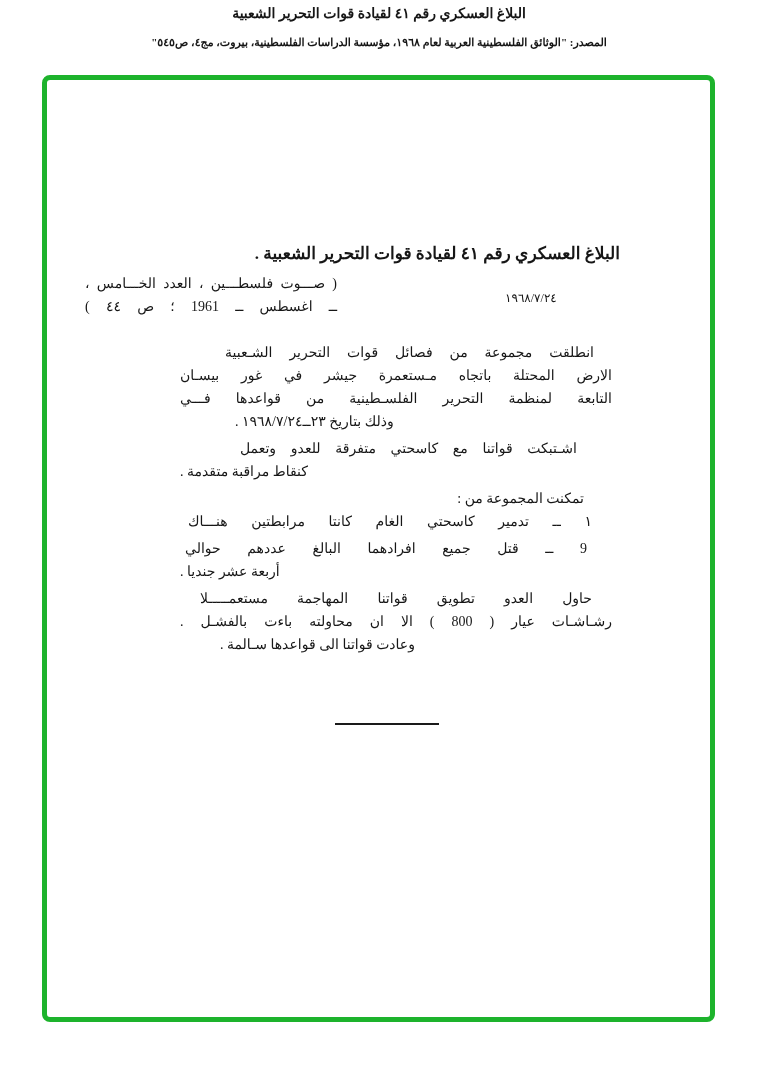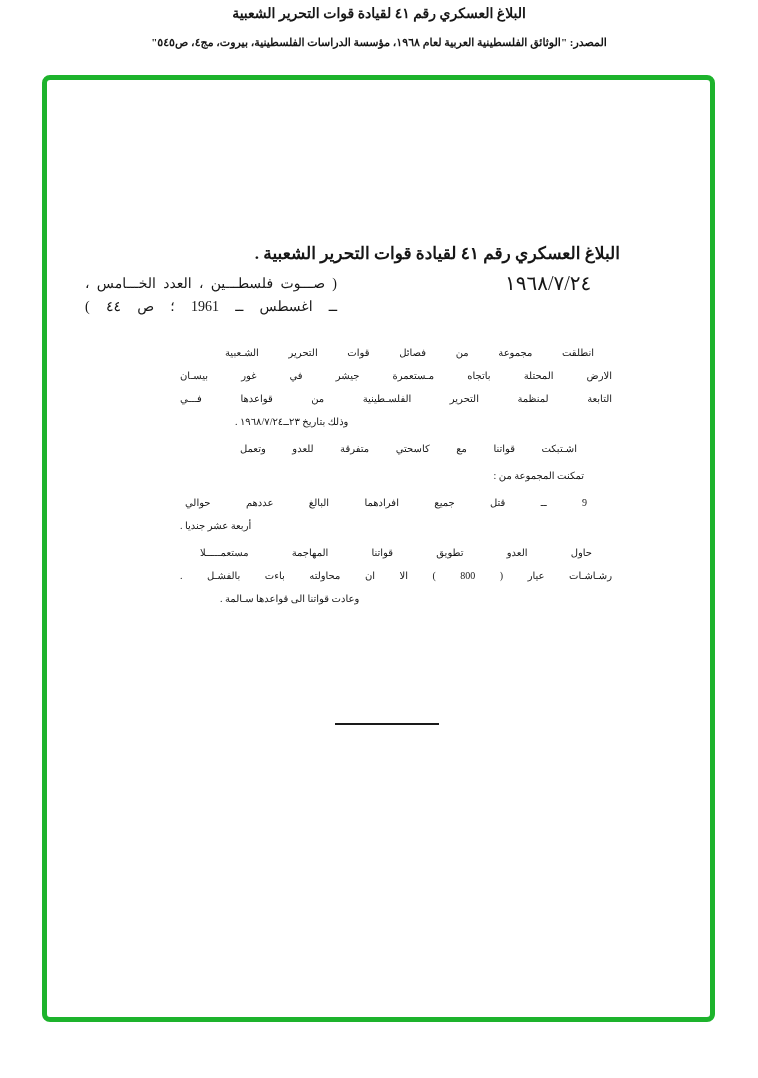--- a/index.html
+++ b/index.html
@@ -13,24 +13,24 @@
   .hdr1{top:5px;left:0;width:758px;text-align:center;font-size:14px;font-weight:bold;}
   .hdr2{top:36px;left:0;width:758px;text-align:center;font-size:11px;font-weight:bold;}
   
   .frame{
     left:42px;top:75px;width:663px;height:937px;
     border:5px solid #1db32c;border-radius:8px;background:#ffffff;
   }
   
   .doc-title{top:243px;left:185px;width:435px;text-align:right;font-size:17px;font-weight:bold;}
   
-  .doc-date{top:271px;left:505px;width:95px;font-size:20px;text-align:left;}
+  .doc-date{top:291px;left:505px;width:95px;font-size:12px;text-align:left;}
   .citation{top:272px;left:85px;width:252px;font-size:14px;line-height:23px;}
   
-  .bodycol{top:341px;left:180px;width:432px;font-size:10px;line-height:23px;}
+  .bodycol{top:341px;left:180px;width:432px;font-size:14px;line-height:23px;}
   .par{margin:0 0 4px 0;}
   .line{margin:0;}
   .j{text-align:justify;text-align-last:justify;}
   .l{text-align:right;text-align-last:left;}
   .r{text-align:center;text-align-last:right;}
   .p1l1{padding-right:18px;padding-left:45px;}
   .p1l4{padding-left:55px;}
   .p2l1{padding-right:35px;padding-left:60px;}
   .intro{padding-right:28px;margin-bottom:0;}
   .i1l1{padding-right:20px;padding-left:8px;}
@@ -60,25 +60,27 @@
 <div class="abs rtl bodycol">
   <div class="par">
     <div class="line j p1l1">انطلقت مجموعة من فصائل قوات التحرير الشـعبية</div>
     <div class="line j">الارض المحتلة باتجاه مـستعمرة جيشر في غور بيسـان</div>
     <div class="line j">التابعة لمنظمة التحرير الفلسـطينية من قواعدها فـــي</div>
     <div class="line l p1l4">وذلك بتاريخ ٢٣ــ١٩٦٨/٧/٢٤ .</div>
   </div>
 
   <div class="par">
     <div class="line j p2l1">اشـتبكت قواتنا مع كاسحتي متفرقة للعدو وتعمل</div>
+    <div class="line l">كنقاط مراقبة متقدمة .</div>
   </div>
 
   <div class="par r intro">تمكنت المجموعة من :</div>
 
   <div class="par">
+    <div class="line j i1l1">١ ــ تدمير كاسحتي الغام كانتا مرابطتين هنـــاك</div>
   </div>
 
   <div class="par">
     <div class="line j i2l1">9 ــ قتل جميع افرادهما البالغ عددهم حوالي</div>
     <div class="line l">أربعة عشر جنديا .</div>
   </div>
 
   <div class="par">
     <div class="line j p4l1">حاول العدو تطويق قواتنا المهاجمة مستعمـــــلا</div>
     <div class="line j">رشـاشـات عيار ( 800 ) الا ان محاولته باءت بالفشـل .</div>

